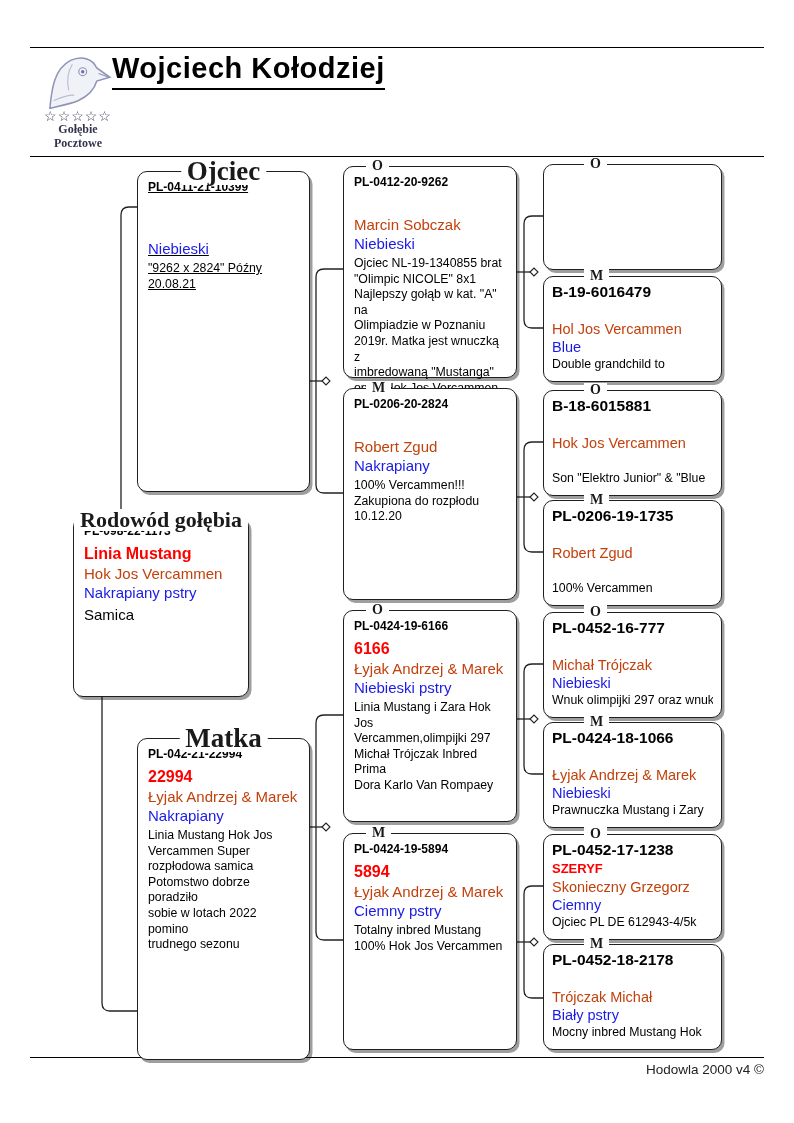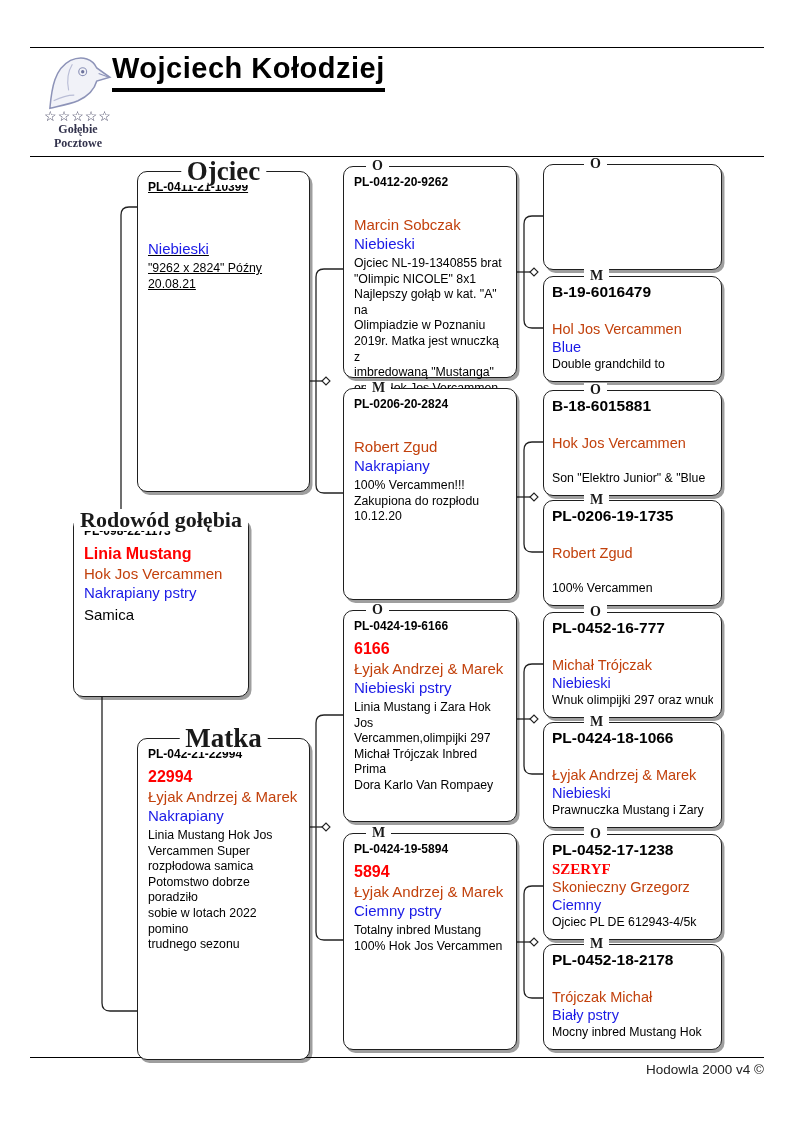--- a/index.html
+++ b/index.html
@@ -11,21 +11,21 @@
   .rule-bottom{top:1057px;}
 
   
   .logo{position:absolute;left:36px;top:52px;width:84px;text-align:center;}
   .logo svg{display:block;margin:0 auto;}
   .stars{font-size:14px;letter-spacing:1px;color:#3c3c5a;line-height:12px;margin-top:-2px;}
   .logoline{font-family:"Liberation Serif",serif;font-weight:bold;font-size:12px;
             color:#33334d;line-height:14px;}
   .page-title{position:absolute;left:112px;top:53px;margin:0;
               font-size:29px;font-weight:bold;color:#000;letter-spacing:0.5px;
-              border-bottom:4px solid #000000;padding-bottom:3px;line-height:1.1;}
+              border-bottom:2px solid #000000;padding-bottom:3px;line-height:1.1;}
 
   
   .pbox{position:absolute;background:#fff;border:1.4px solid #1f1f1f;border-radius:10px;
         box-shadow:2.5px 3px 0 rgba(0,0,0,0.38);z-index:2;}
   .pbox-inner{padding:8px 10px 0 10px;}
   .small .pbox-inner{padding:6px 8px 0 8px;}
   .ptitle{position:absolute;background:#fff;font-family:"Liberation Serif",serif;
           font-weight:bold;color:#1a1a1a;padding:0 6px;line-height:1;white-space:nowrap;}
   .ptitle.center{left:50%;transform:translateX(-50%);}
   .ptitle.huge{font-size:27px;top:-14px;}
@@ -34,21 +34,21 @@
   .small .ptitle.tag{left:40px;}
 
   .ln{display:block;}
   .ring{font-size:12px;font-weight:bold;color:#000;min-height:21px;}
   .rn{font-size:16px;font-weight:bold;color:#ff0000;min-height:20px;}
   .br{font-size:15px;color:#c2410c;min-height:19px;}
   .pl{font-size:15px;color:#1a1ae6;min-height:19px;}
   .cm{font-size:12.3px;color:#000;white-space:pre-line;line-height:1.27;margin-top:2px;}
 
   .small .ring{font-size:15.5px;min-height:20px;}
-  .small .rn{font-size:15px;min-height:18px;font-family:Liberation Serif, serif;}
+  .small .rn{font-size:13px;min-height:18px;}
   .small .br{font-size:14.5px;min-height:18px;}
   .small .pl{font-size:14.5px;min-height:18px;}
   .small .cm{white-space:nowrap;overflow:hidden;margin-top:0;}
 
   
   .b-father{left:137px;top:171px;width:171px;height:319px;text-decoration:underline;}
   .b-subject{left:73px;top:517px;width:174px;height:178px;}
   .b-mother{left:137px;top:738px;width:171px;height:320px;}
   .b-ff{left:343px;top:166px;width:172px;height:210px;}
   .b-fm{left:343px;top:388px;width:172px;height:210px;}

